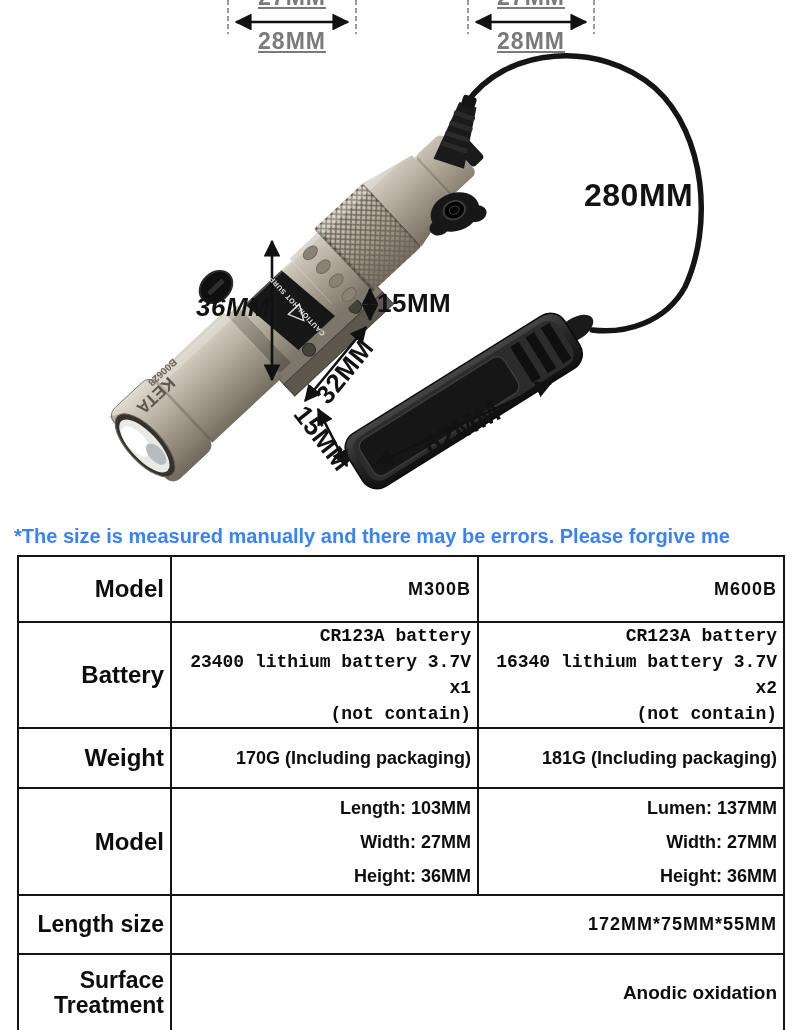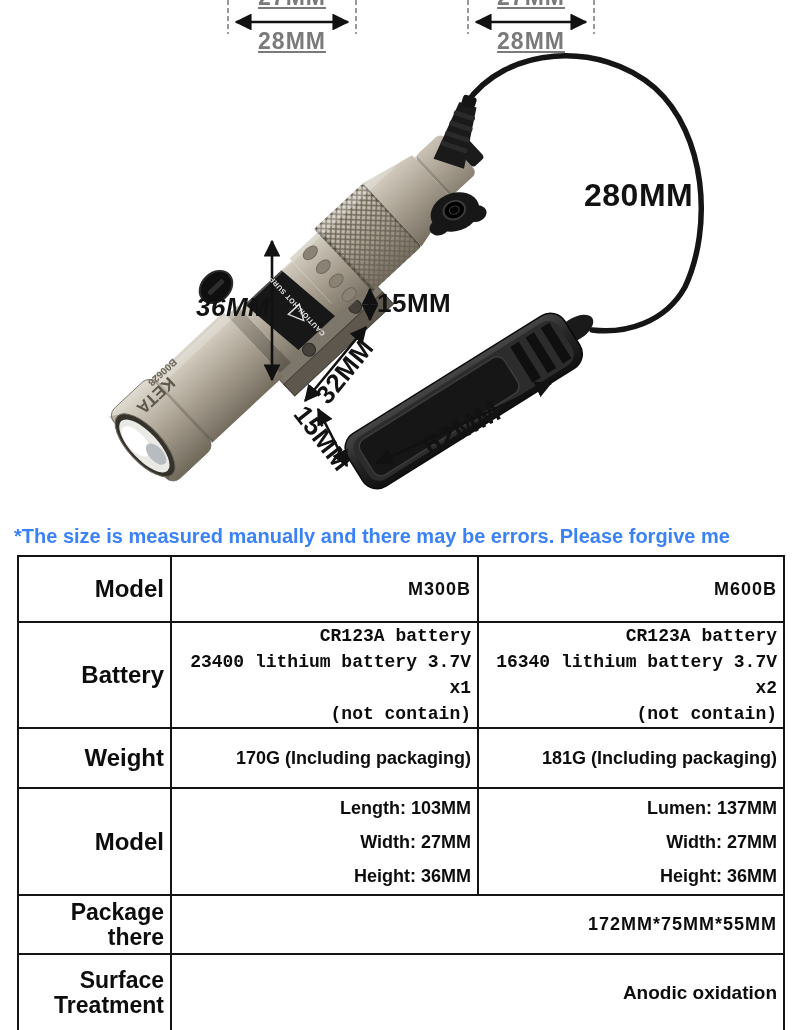--- a/index.html
+++ b/index.html
@@ -244,21 +244,21 @@
       <div>Width: 27MM</div>
       <div>Height: 36MM</div>
     </td>
     <td class="val sizelines">
       <div>Lumen: 137MM</div>
       <div>Width: 27MM</div>
       <div>Height: 36MM</div>
     </td>
   </tr>
   <tr>
-    <td class="hd" style="height:57px;font-size:23px;line-height:25px;">Package there</td>
+    <td class="hd" style="height:57px;font-size:23px;line-height:25px;">Length size</td>
     <td class="val val-pk" colspan="2">172MM*75MM*55MM</td>
   </tr>
   <tr>
     <td class="hd" style="height:76px;font-size:23px;line-height:25px;">Surface Treatment</td>
     <td class="val" colspan="2" style="font-size:19px;">Anodic oxidation</td>
   </tr>
 </tbody>
   </table>
 
 </body></html>

